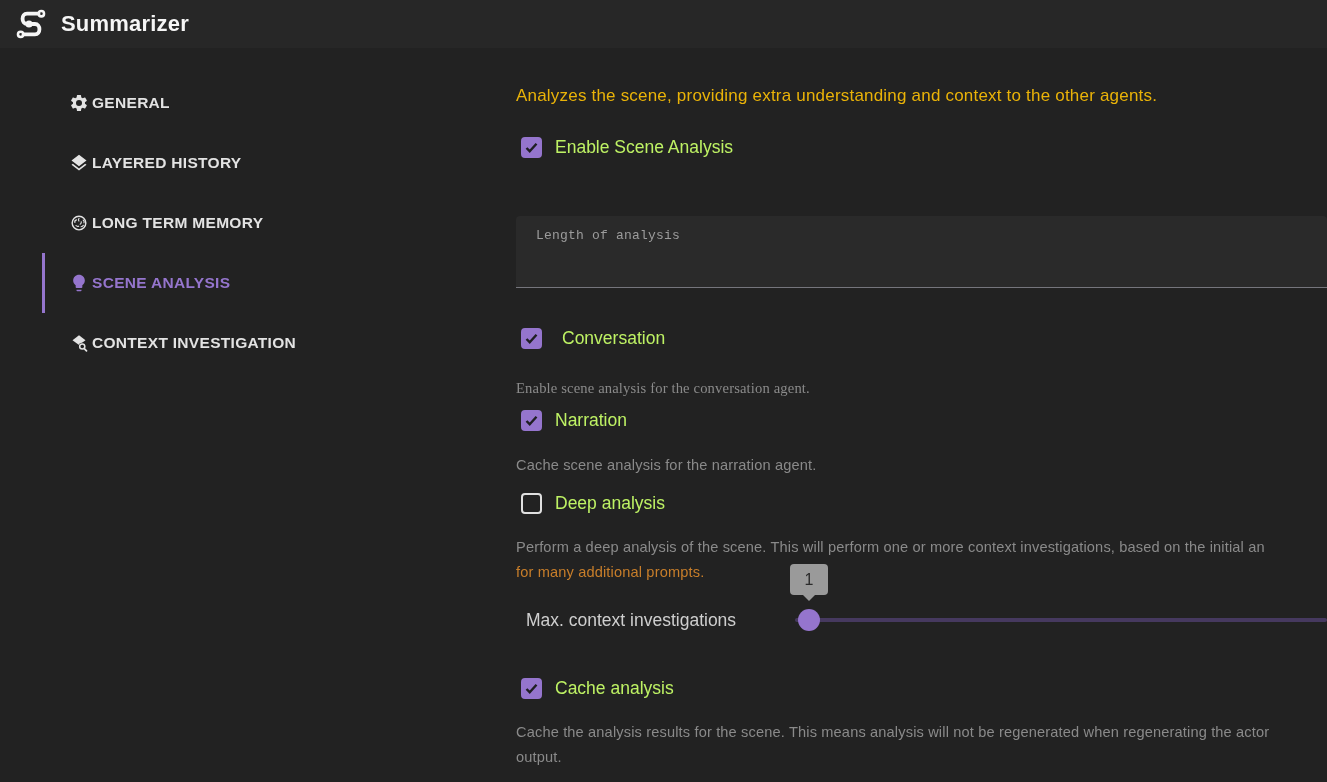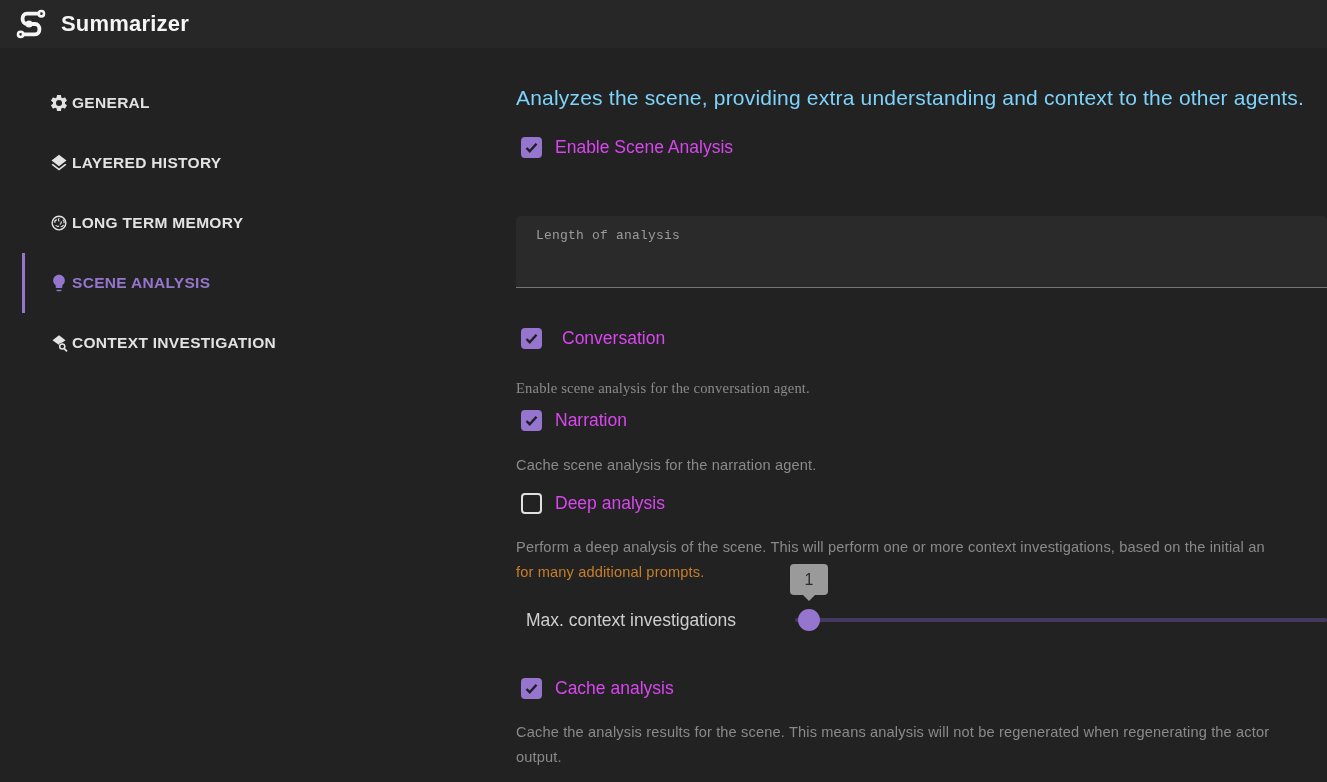--- a/index.html
+++ b/index.html
@@ -12,48 +12,48 @@
 
   
   .topbar {
     position:absolute; left:0; top:0; right:0; height:48px;
     background:#272727; display:flex; align-items:center; padding-left:13px;
   }
   .logo { width:36px; height:36px; display:flex; align-items:center; justify-content:center; }
   .app-title { color:#f5f5f5; font-size:22px; font-weight:700; margin-left:12px; letter-spacing:.2px; }
 
   
-  .sidebar { position:absolute; left:0; top:73px; width:500px; }
+  .sidebar { position:absolute; left:0; top:73px; width:500px;padding-left:20px; }
   .nav-item {
     display:flex; align-items:center; height:60px;
     margin-left:22px; border-left:3px solid transparent; padding-left:23px;
     cursor:pointer; color:#e3e3e3;
   }
   .nav-item.active { border-left-color:#9575cd; color:#9575cd; }
   .nav-icon { width:21px; height:21px; display:flex; align-items:center; justify-content:center; flex:0 0 auto; }
   .nav-icon svg { width:20px; height:20px; }
   .nav-label { font-size:15.5px; font-weight:700; letter-spacing:.3px; margin-left:3px; white-space:nowrap; }
 
   
   .main { position:absolute; left:516px; top:48px; right:0; bottom:0; }
   .description {
-    position:absolute; left:0; top:38px; font-size:21px; color:#7dd3fc;
+    position:absolute; left:0; top:38px; font-size:17px; color:#eab308;
     white-space:nowrap; letter-spacing:.2px;
   }
 
   .cb-row { position:absolute; display:flex; align-items:center; gap:13px; height:24px; cursor:pointer; }
   .cb {
     width:21px; height:21px; border-radius:4px; flex:0 0 auto;
     border:2.4px solid #e0e0e0; background:transparent;
     display:flex; align-items:center; justify-content:center;
   }
   .cb.checked { border-color:#9575cd; background:#9575cd; }
   .cb svg { width:15px; height:15px; display:none; }
   .cb.checked svg { display:block; }
-  .cb-label { font-size:17.5px; font-weight:500; color:#d946ef; white-space:nowrap; }
+  .cb-label { font-size:17.5px; font-weight:500; color:#bef264; white-space:nowrap; }
 
   .help {
     position:absolute; left:0; right:0; font-size:14.6px; color:#8a8a8a;
     white-space:nowrap; overflow:hidden; letter-spacing:.15px;
   }
   .help.warning { color:#c87e2a; }
 
   
   .select-field {
     position:absolute; left:0; right:0; top:168px; height:72px;

